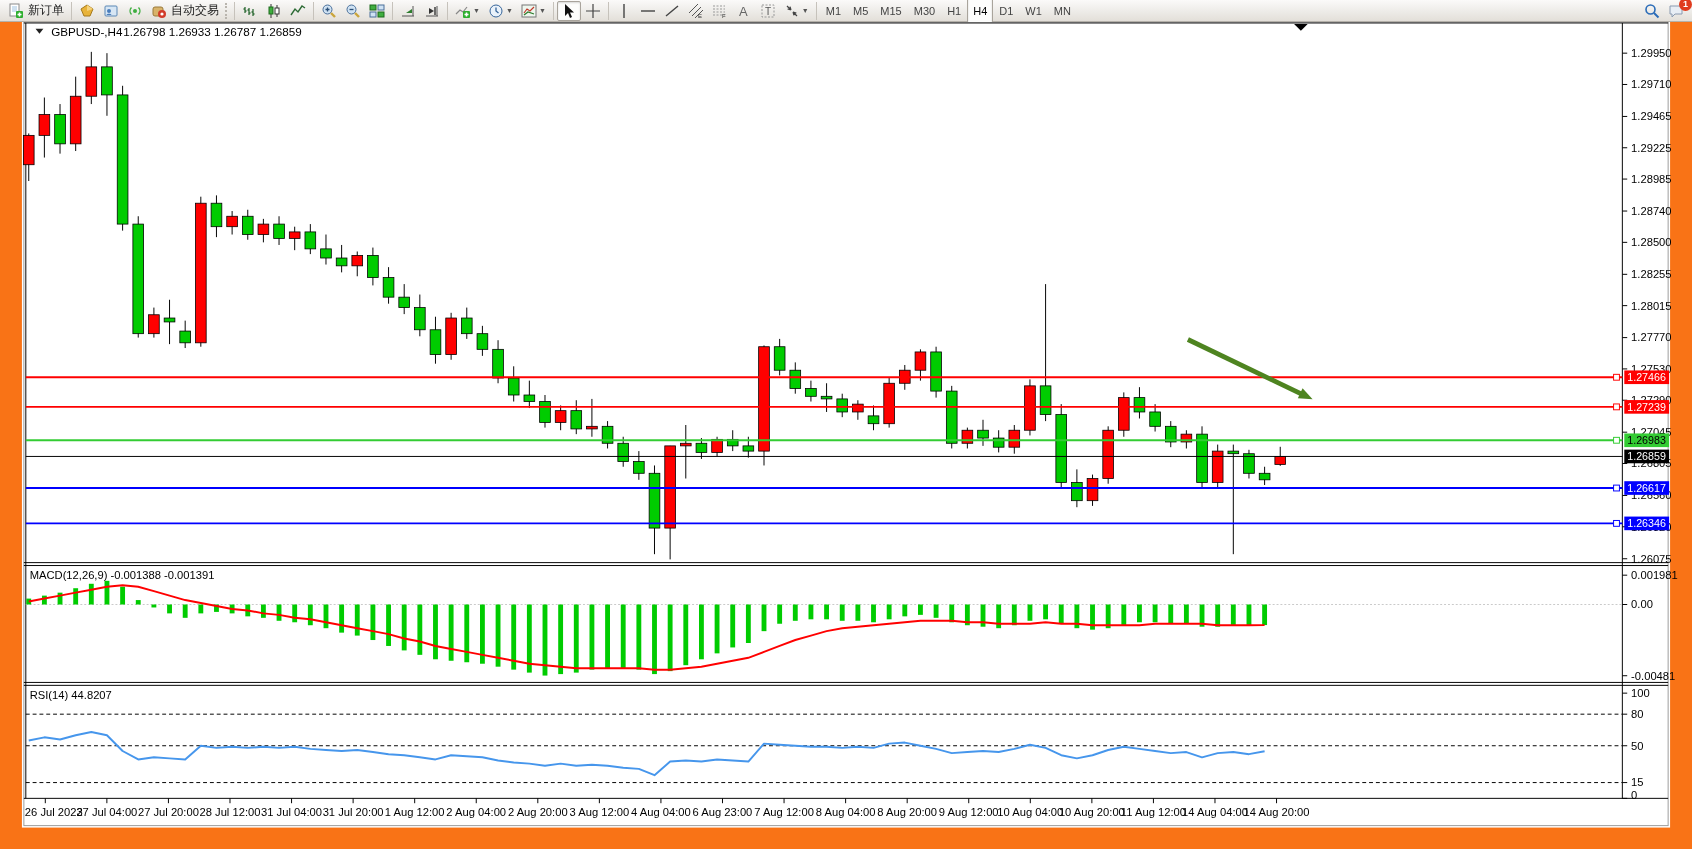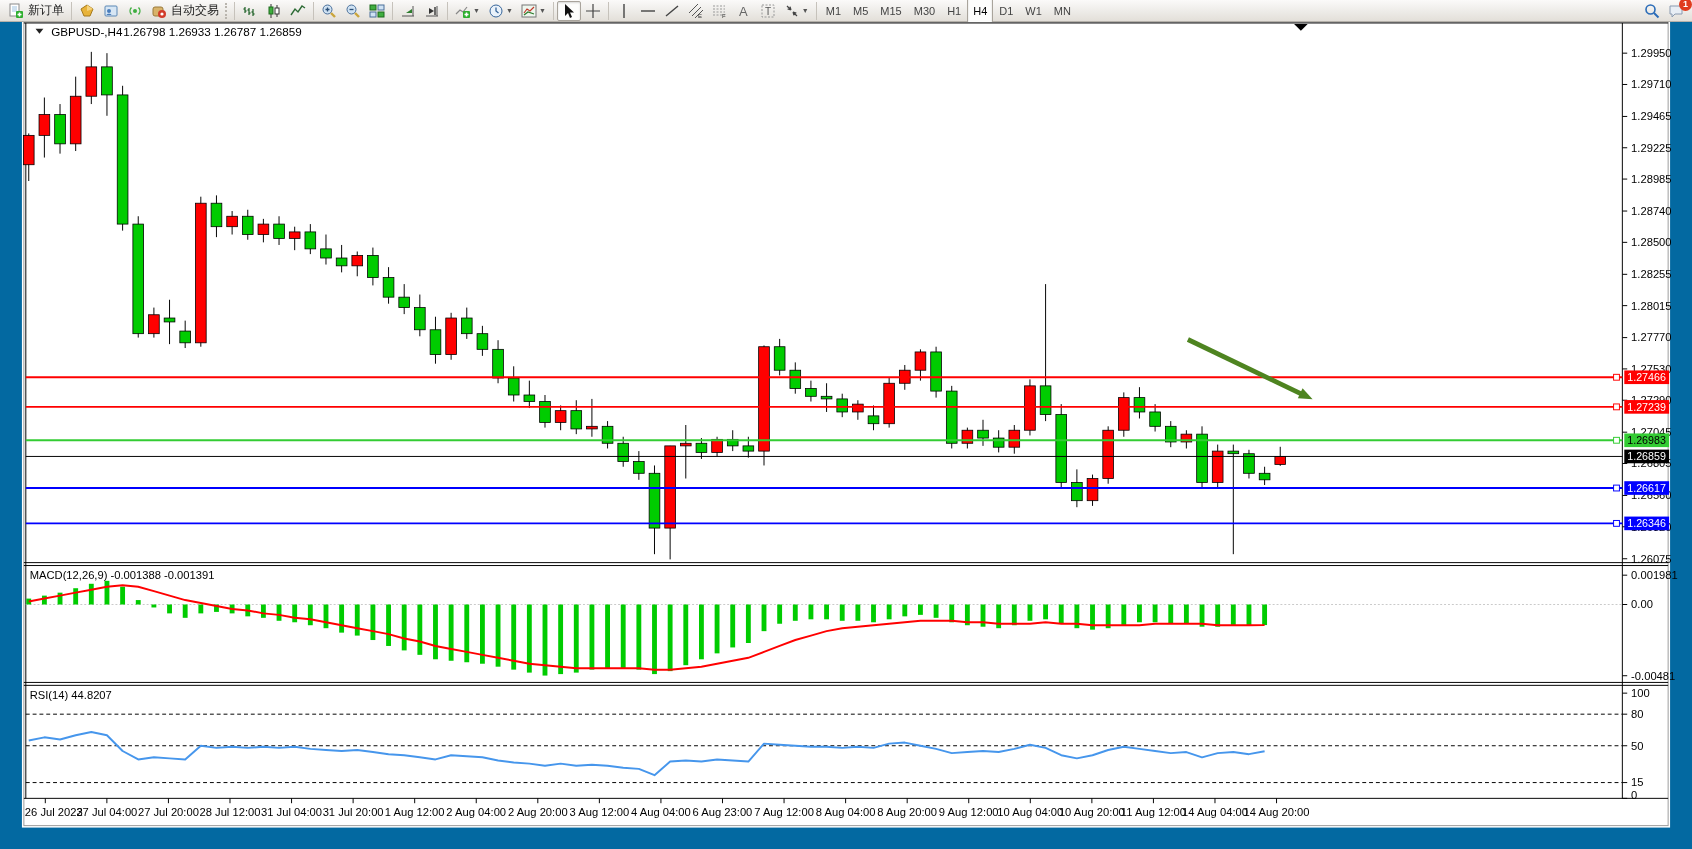--- a/index.html
+++ b/index.html
@@ -1,17 +1,17 @@
 <!DOCTYPE html>
 <html><head>
 <meta charset="utf-8">
 <style>
   html,body{margin:0;padding:0;background:#d4d0c8;}
   *{box-sizing:border-box;}
-  #app{position:relative;width:1692px;height:849px;background:#0369a1;font-family:"Liberation Sans",sans-serif;overflow:hidden;}
+  #app{position:relative;width:1692px;height:849px;background:#f97316;font-family:"Liberation Sans",sans-serif;overflow:hidden;}
   
   #toolbar{position:absolute;top:0;left:0;width:1692px;height:22px;
     background:linear-gradient(#fbfaf9,#eceae6 60%,#e3dfd9);
     border-bottom:1px solid #b5b1aa;display:flex;align-items:center;padding:0 4px;}
   .tbtn{height:20px;min-width:22px;display:flex;align-items:center;justify-content:center;
     padding:0 3px;border:1px solid transparent;border-radius:2px;color:#333;cursor:default;}
   .tbtn.pressed{background:#fdfdfc;border:1px solid #a9a49c;box-shadow:inset 0 1px 2px rgba(0,0,0,.15);}
   .tbtn .lbl{font-size:12px;margin-left:4px;color:#222;white-space:nowrap;}
   .tf{font-size:11px;color:#444;padding:0 5px;height:35px;display:flex;align-items:center;border:1px solid transparent;}
   .tf.active{background:#fdfdfc;border:1px solid #a9a49c;box-shadow:inset 0 1px 2px rgba(0,0,0,.18);color:#000;}

